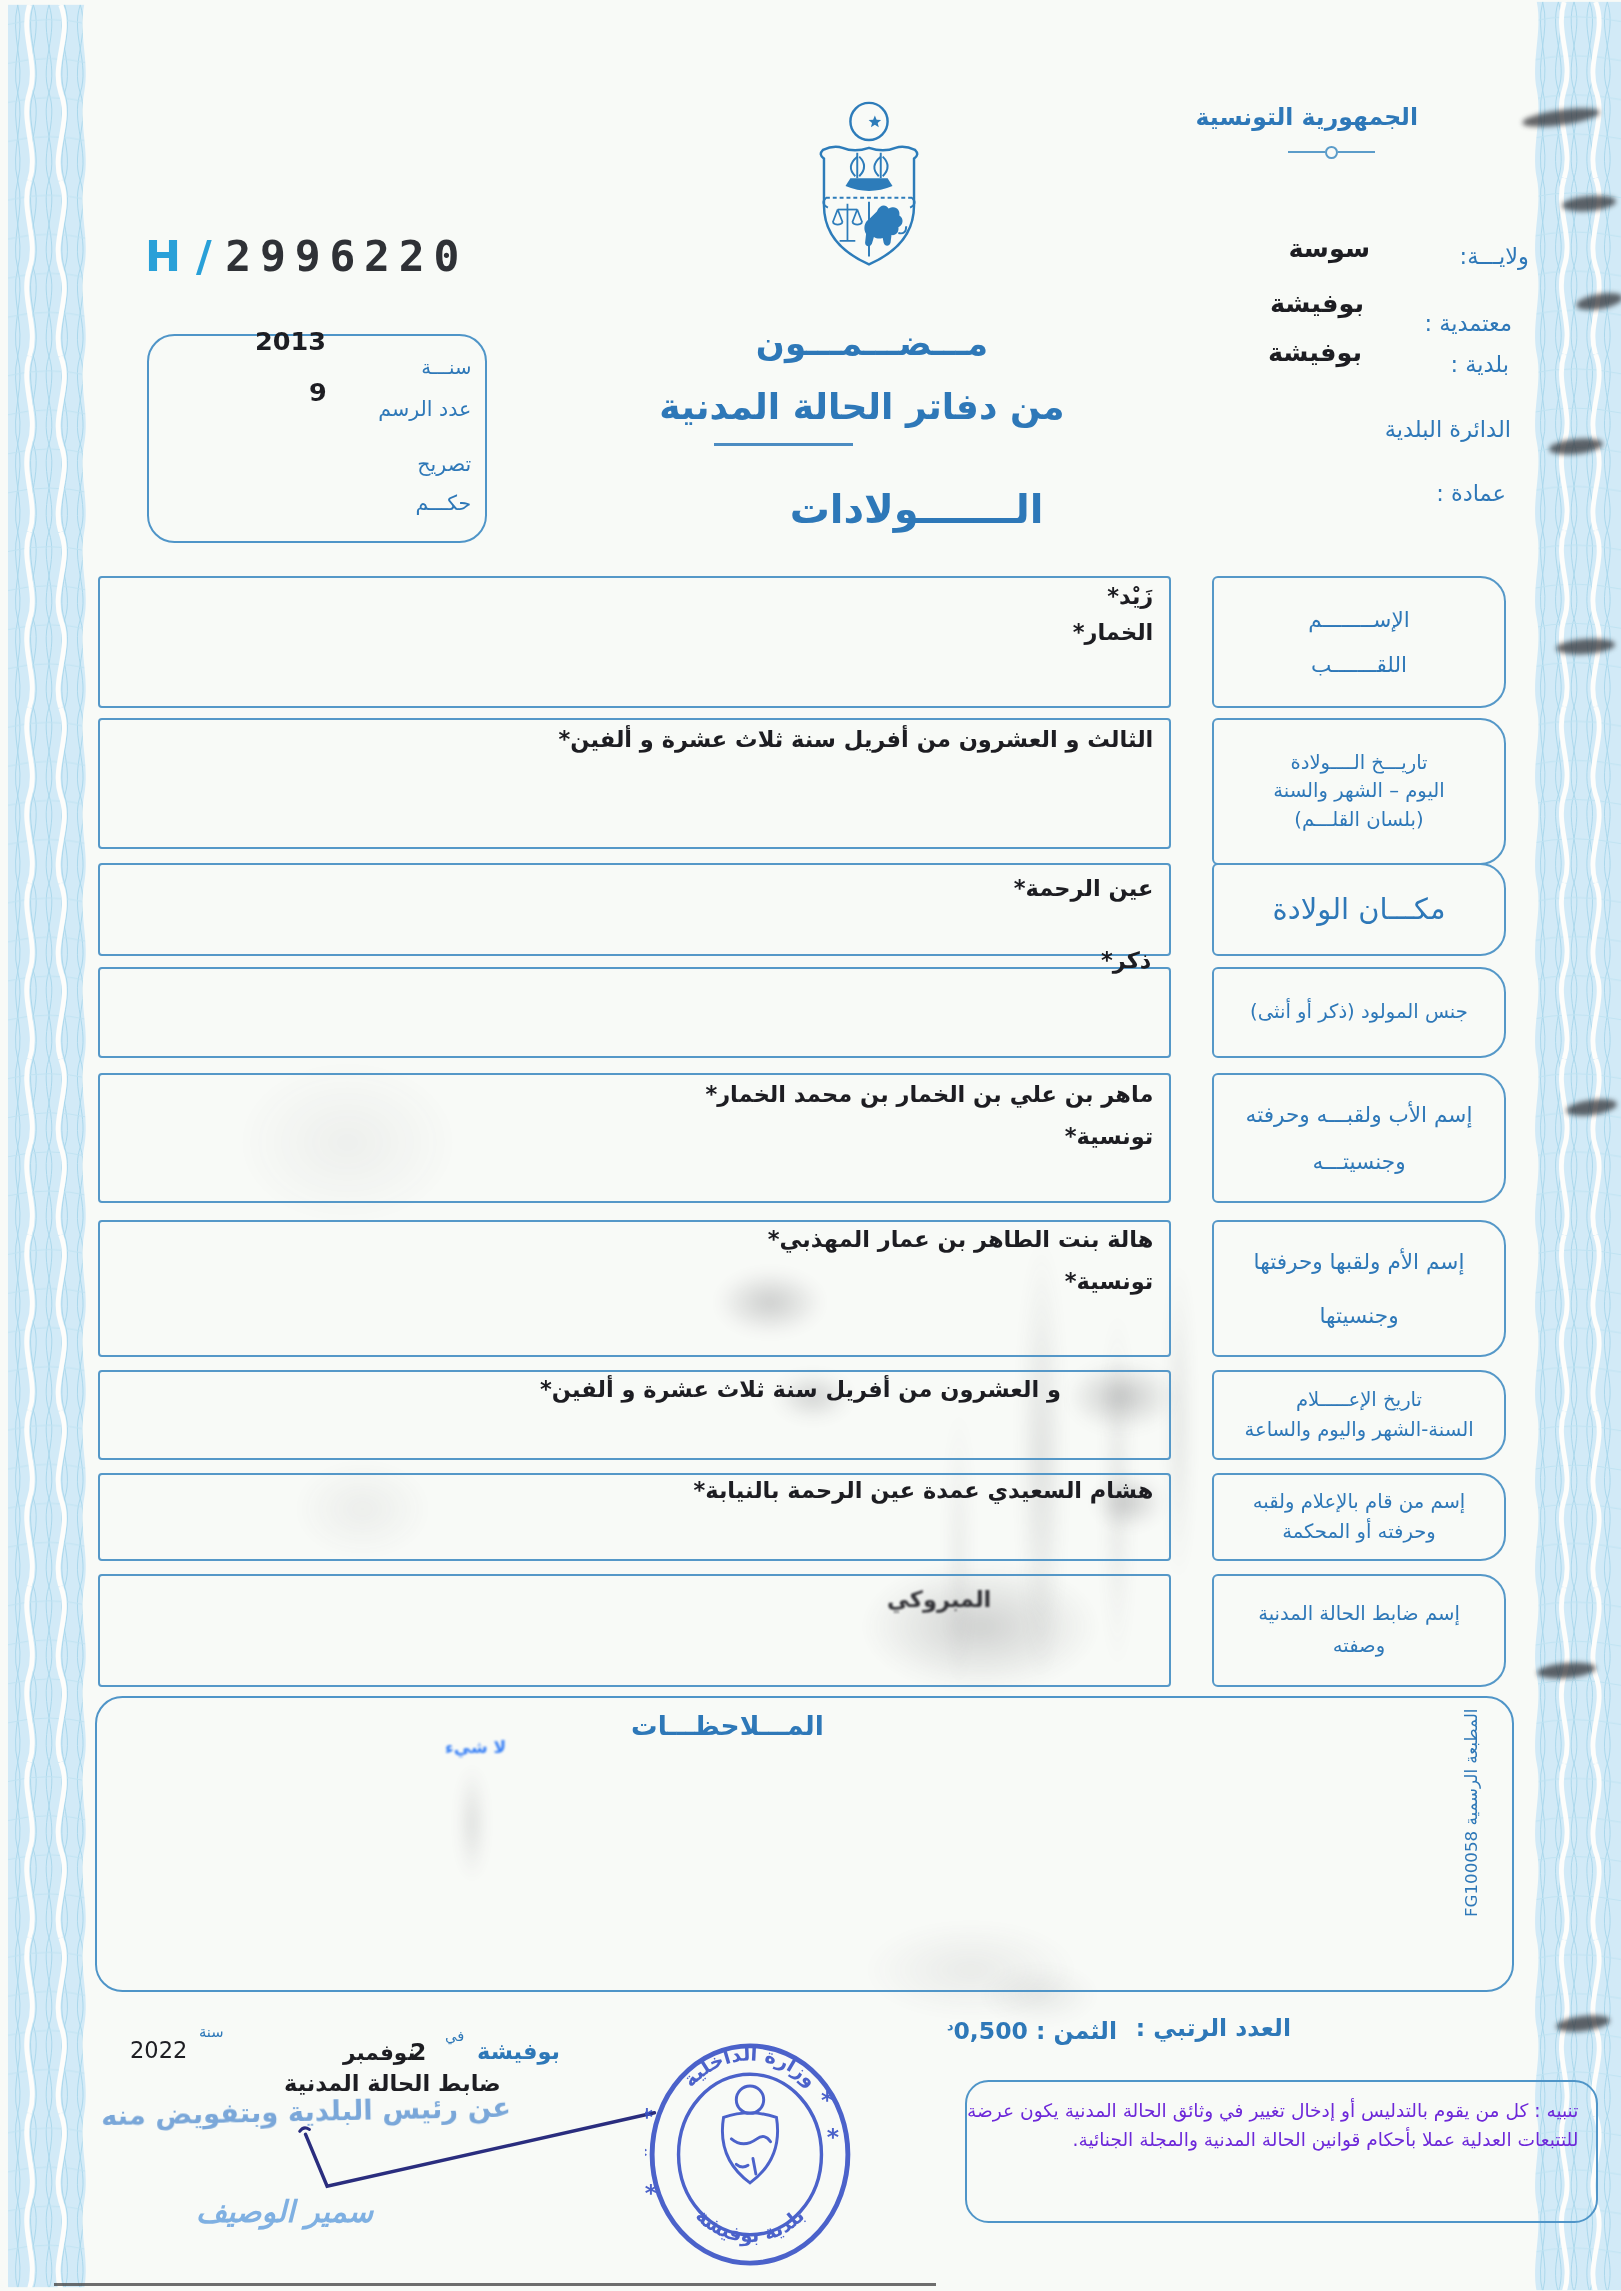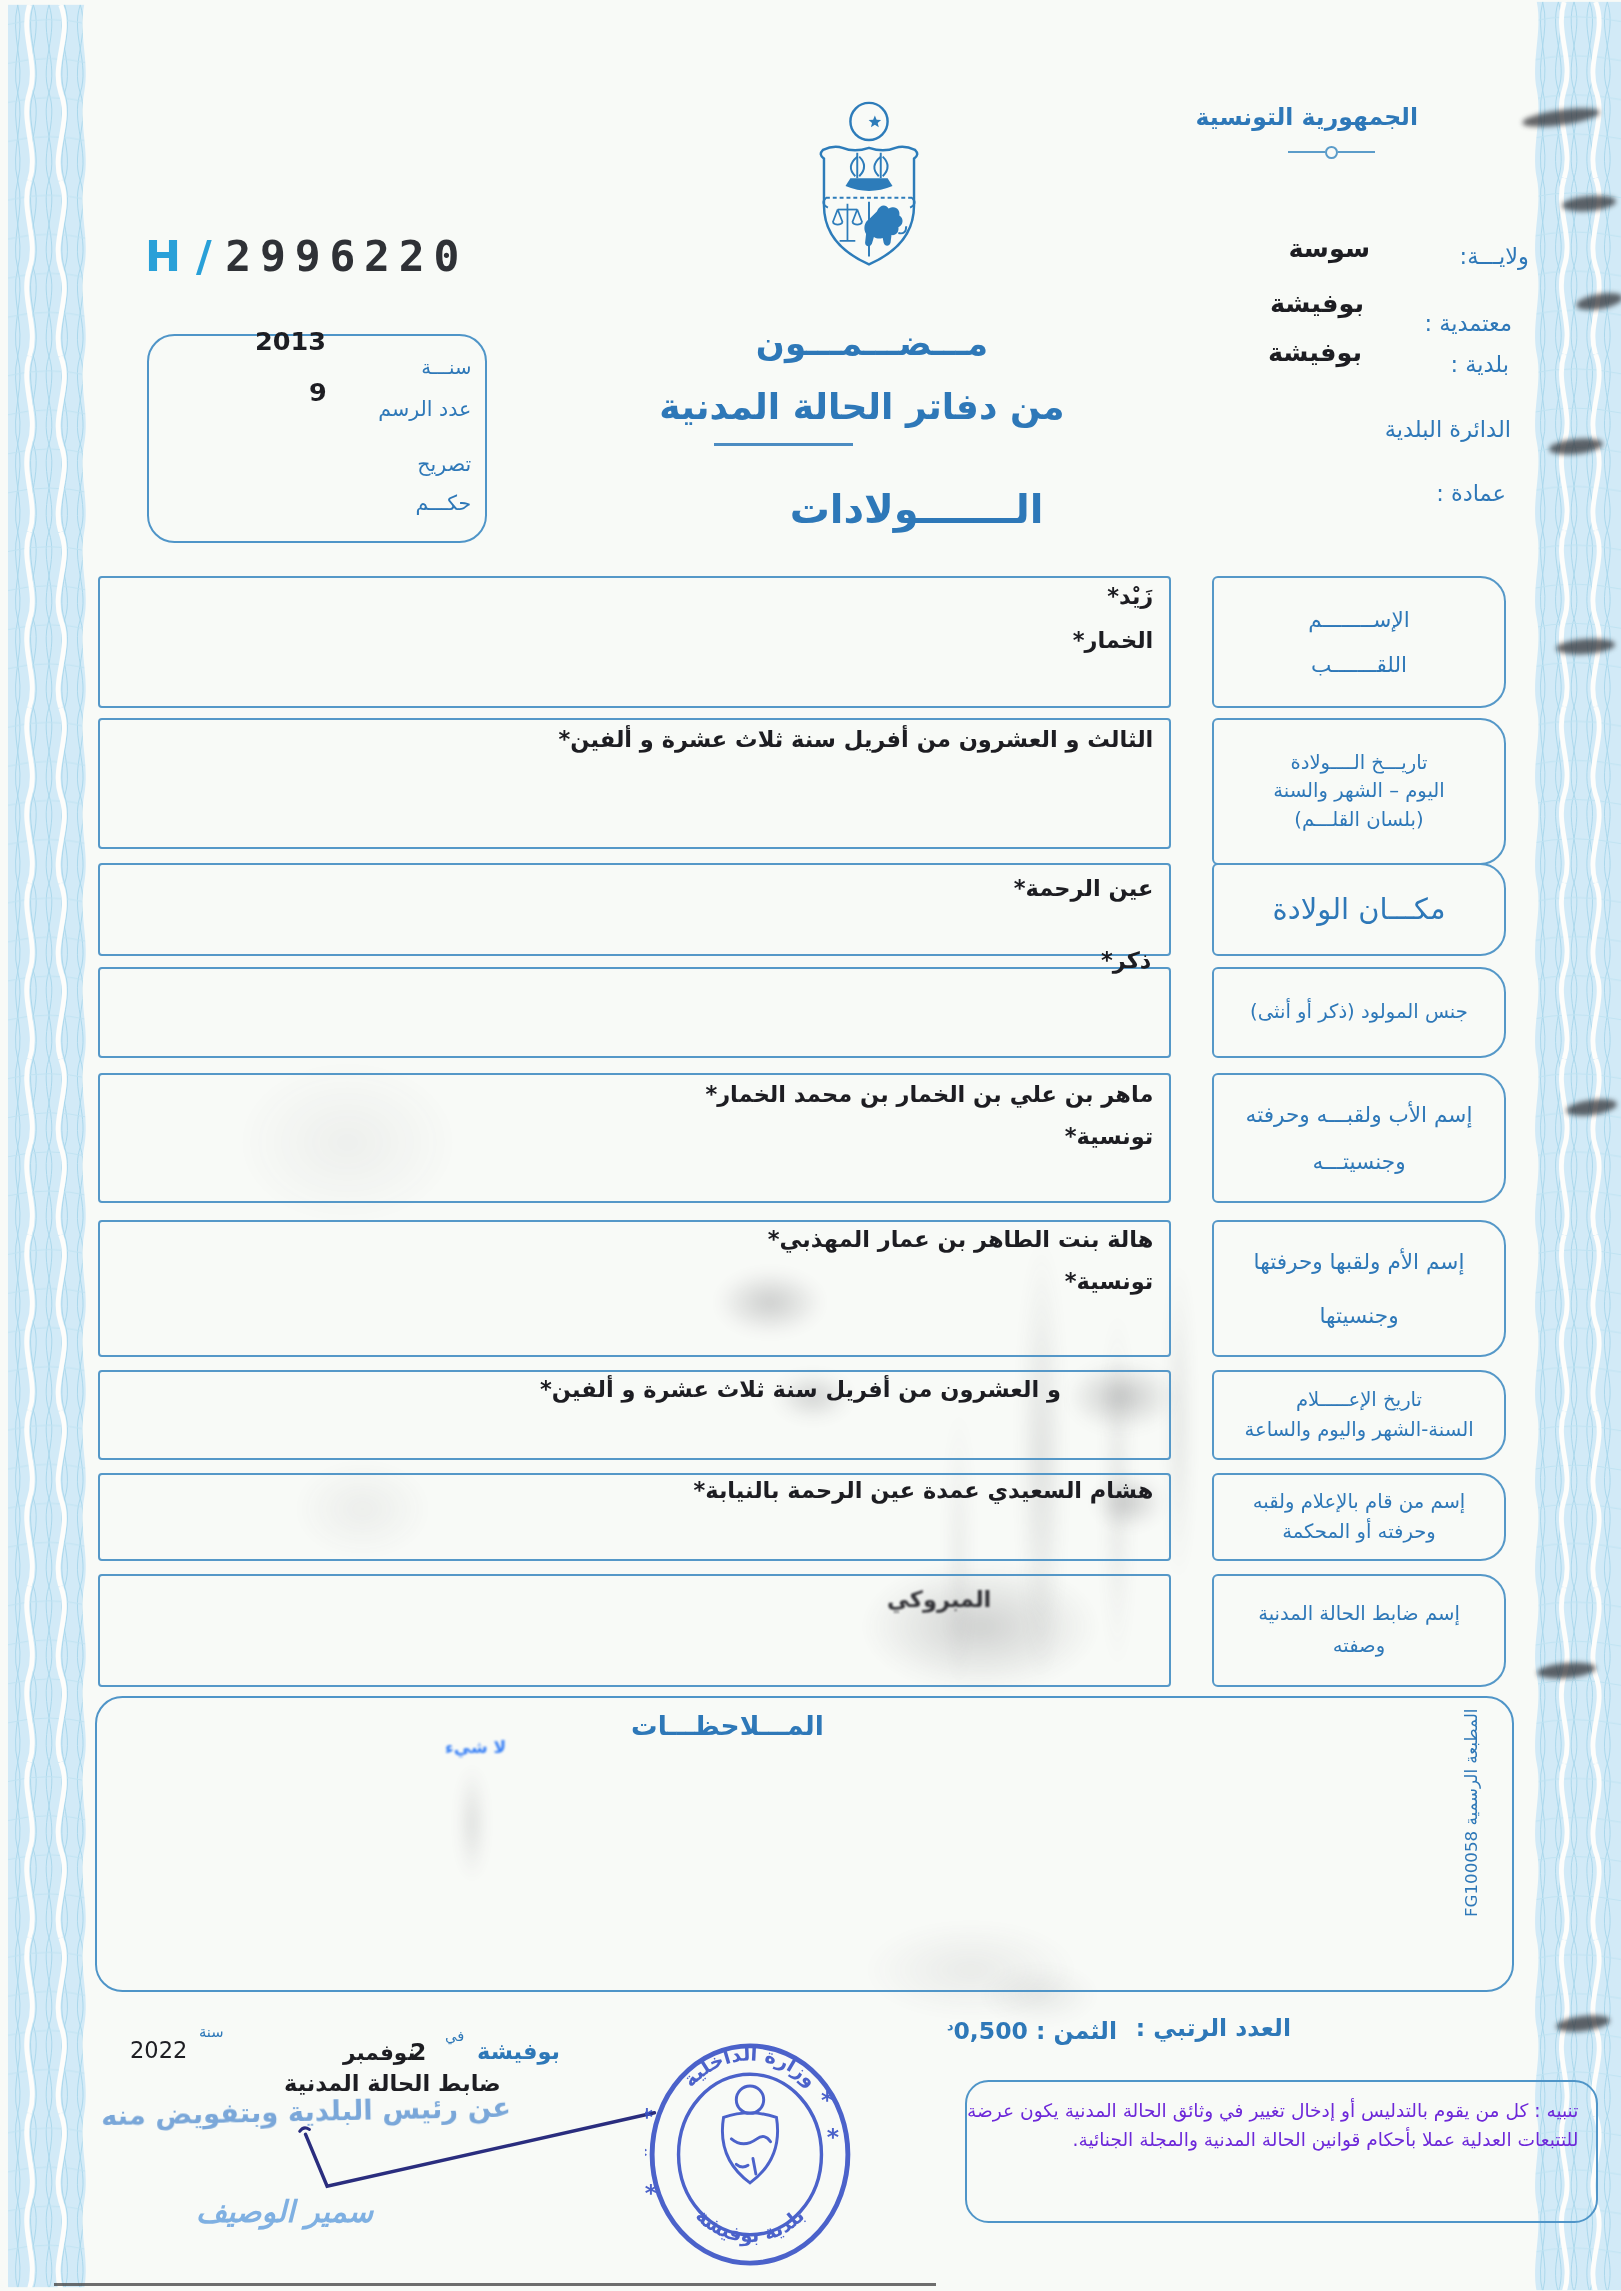--- a/index.html
+++ b/index.html
@@ -167,21 +167,21 @@
   <div class="abs blue" style="right:110px;top:416px;font-size:22.5px">الدائرة البلدية</div>
   <div class="abs blue" style="right:115px;top:480px;font-size:22.5px">عمادة :</div>
 
   <div class="abs blue bold" style="left:725px;top:323px;width:294px;text-align:center;font-size:34px">مـــضـــمـــون</div>
   <div class="abs blue bold" style="left:627px;top:386px;width:470px;text-align:center;font-size:36px">من دفاتر الحالة المدنية</div>
   <div class="abs" style="left:714px;top:443px;width:139px;height:3.4px;background:#2e78b8;opacity:.85"></div>
   <div class="abs blue bold" style="left:686px;top:486px;width:461px;text-align:center;font-size:40px">الـــــــولادات</div>
 
   <div class="vbox" style="top:576px;height:132px">
     <div class="val" style="margin-top:4.9px">زَيْد*</div>
-    <div class="val" style="margin-top:18px">الخمار*</div>
+    <div class="val" style="margin-top:10px">الخمار*</div>
   </div>
   <div class="lbox" style="top:576px;height:132px;gap:15.7px">
     <div class="lab">الإســــــــم</div>
     <div class="lab">اللقـــــــب</div>
   </div>
 
   <div class="vbox" style="top:718px;height:131px">
     <div class="val" style="margin-top:5.9px">الثالث و العشرون من أفريل سنة ثلاث عشرة و ألفين*</div>
   </div>
   <div class="lbox" style="top:718px;height:147px;gap:2px">

